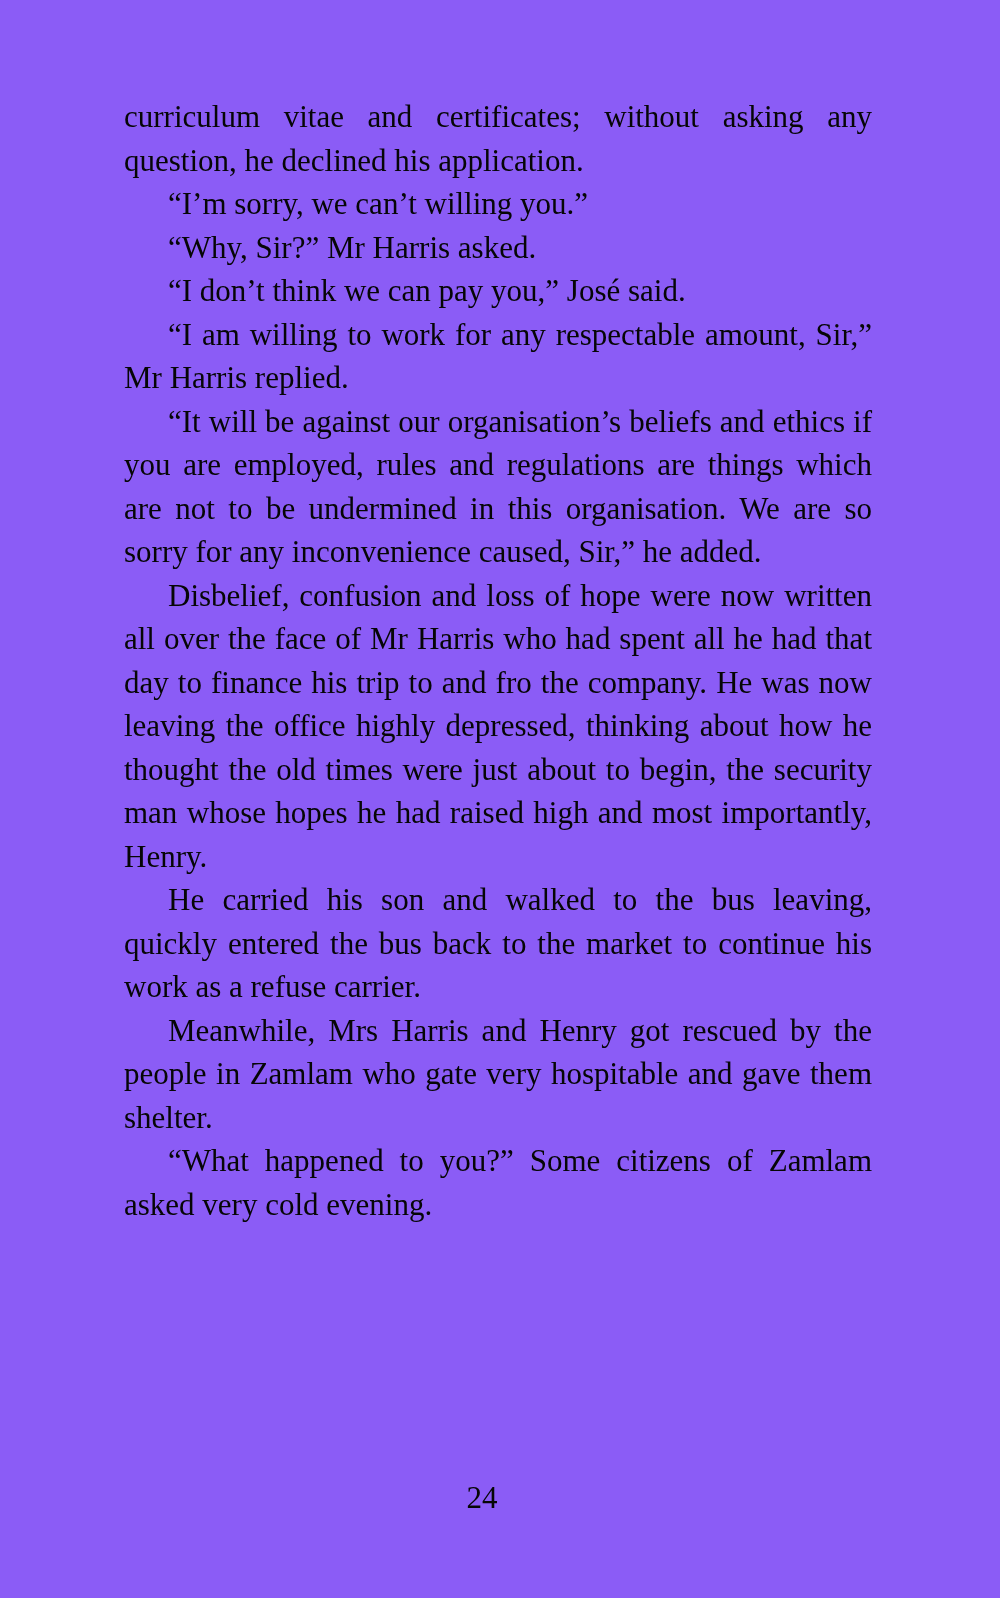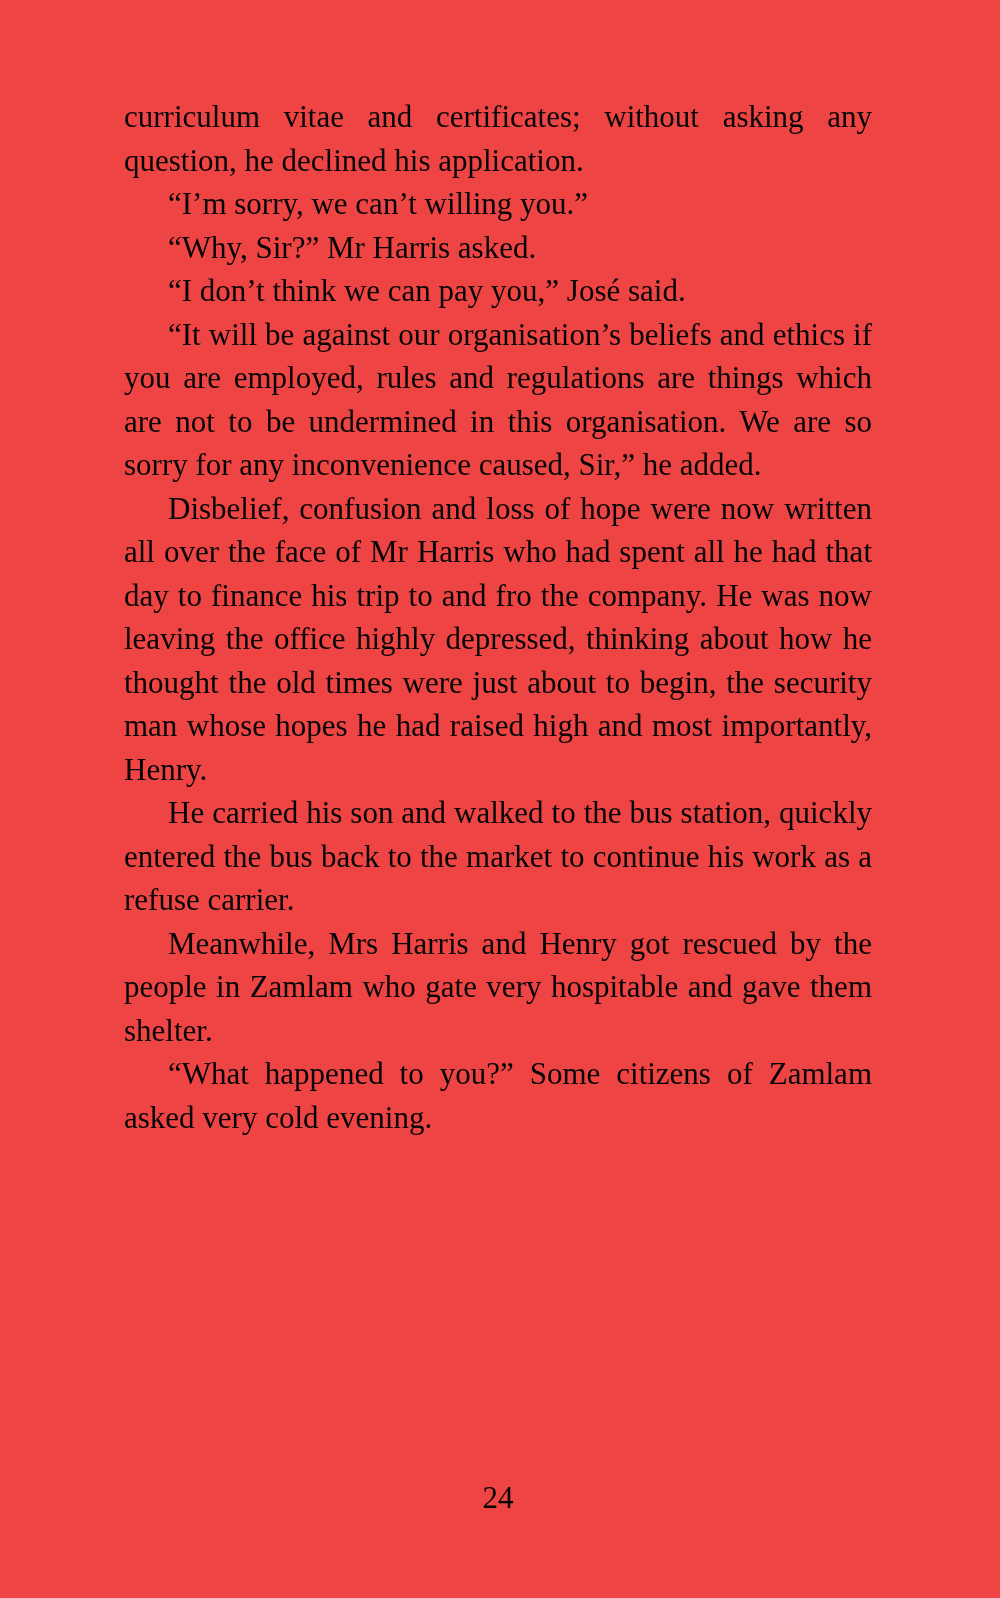--- a/index.html
+++ b/index.html
@@ -4,21 +4,21 @@
 <style>
   html, body {
     margin: 0;
     padding: 0;
     background: #ffffff;
   }
   .page {
     position: relative;
     width: 1000px;
     height: 1598px;
-    background: #ef4444;
+    background: #8b5cf6;
     color: #060606;
     font-family: "Liberation Serif", serif;
     overflow: hidden;
   }
   .text-block {
     position: absolute;
     left: 124px;
     top: 95px;
     width: 748px;
     font-size: 31px;
@@ -27,37 +27,38 @@
   }
   .para {
     margin: 0;
     padding: 0;
   }
   .para.indent {
     text-indent: 44px;
   }
   .page-number {
     position: absolute;
-    left: 124px;
+    left: 108px;
     width: 748px;
     top: 1476px;
     font-size: 31px;
     line-height: 43.5px;
     text-align: center;
   }
 </style>
 </head>
 <body>
 
 <div class="page">
   <div class="text-block">
     <p class="para">curriculum vitae and certificates; without asking any question, he declined his application.</p>
     <p class="para indent">“I’m sorry, we can’t willing you.”</p>
     <p class="para indent">“Why, Sir?” Mr Harris asked.</p>
     <p class="para indent">“I don’t think we can pay you,” José said.</p>
+    <p class="para indent">“I am willing to work for any respectable amount, Sir,” Mr Harris replied.</p>
     <p class="para indent">“It will be against our organisation’s beliefs and ethics if you are employed, rules and regulations are things which are not to be undermined in this organisation. We are so sorry for any inconvenience caused, Sir,” he added.</p>
     <p class="para indent">Disbelief, confusion and loss of hope were now written all over the face of Mr Harris who had spent all he had that day to finance his trip to and fro the company. He was now leaving the office highly depressed, thinking about how he thought the old times were just about to begin, the security man whose hopes he had raised high and most importantly, Henry.</p>
-    <p class="para indent">He carried his son and walked to the bus station, quickly entered the bus back to the market to continue his work as a refuse carrier.</p>
+    <p class="para indent">He carried his son and walked to the bus leaving, quickly entered the bus back to the market to continue his work as a refuse carrier.</p>
     <p class="para indent">Meanwhile, Mrs Harris and Henry got rescued by the people in Zamlam who gate very hospitable and gave them shelter.</p>
     <p class="para indent">“What happened to you?” Some citizens of Zamlam asked very cold evening.</p>
   </div>
   <div class="page-number">24</div>
 </div>
 
 </body></html>

